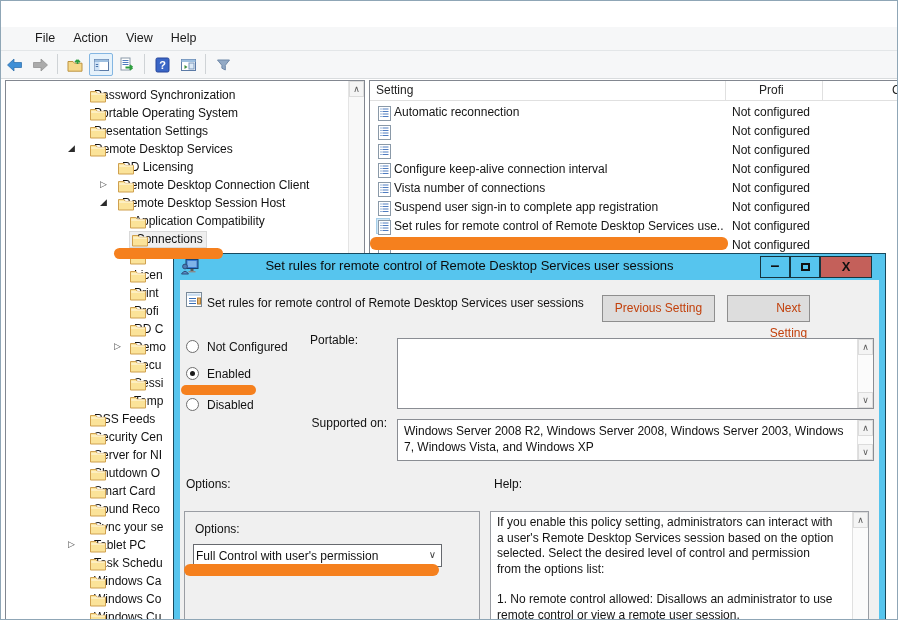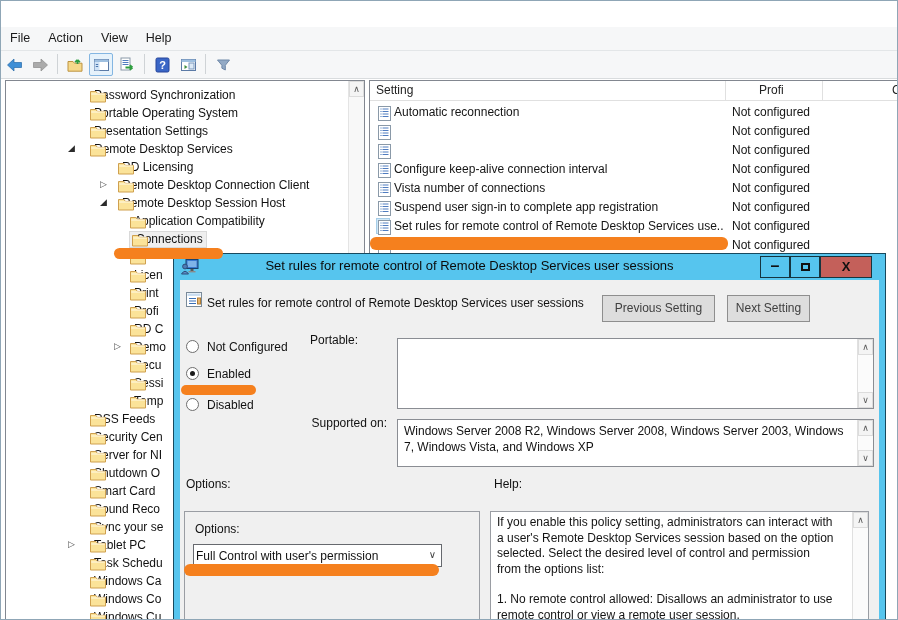--- a/index.html
+++ b/index.html
@@ -3,21 +3,21 @@
 <meta charset="utf-8">
 <style>
   html,body{margin:0;padding:0;background:#e8e8e8;}
   *{box-sizing:border-box;font-family:"Liberation Sans",sans-serif;}
   #win{position:relative;width:898px;height:620px;background:#ffffff;border:1px solid #8fa6b6;overflow:hidden;}
 
   
   #titlebar{position:absolute;left:0;top:0;width:100%;height:26px;background:#cfdee8;border-bottom:1px solid #bccdd8;}
   #titlebar .app-icon{position:absolute;left:27px;top:4px;width:16px;height:18px;}
   #titlebar .title{position:absolute;left:0;right:0;top:4px;text-align:center;font-size:14px;color:#1b1b1b;}
-  #menubar{position:absolute;left:0;top:26px;width:100%;height:24px;background:#f6f7f8;border-bottom:1px solid #e3e6e8;}
+  #menubar{position:absolute;left:0;top:26px;width:100%;height:24px;background:#f6f7f8;border-bottom:1px solid #e3e6e8;padding-left:25px;}
   #menubar .mi{display:inline-block;padding:4px 9px;font-size:12.5px;color:#1b1b1b;cursor:default;}
   #toolbar{position:absolute;left:0;top:50px;width:100%;height:28px;background:#f6f7f8;border-bottom:1px solid #d9dcde;}
   #toolbar .tbtn{display:inline-block;vertical-align:top;margin:2px 1px;width:24px;height:23px;padding:3px;border:1px solid transparent;border-radius:2px;}
   #toolbar .tbtn.sel{border:1px solid #84b6e2;background:#e6f2fb;}
   #toolbar .tsep{display:inline-block;vertical-align:top;margin:3px 4px;width:1px;height:20px;background:#cfd3d6;}
 
   
   #tree-panel{position:absolute;left:4px;top:79px;width:360px;height:541px;background:#fff;border:1px solid #828790;overflow:hidden;}
   .trow{position:absolute;left:0;height:18px;width:100%;font-size:12px;color:#111;white-space:nowrap;}
   .trow .arrow{position:absolute;top:3px;font-size:9px;color:#4b4b4b;}
@@ -43,38 +43,38 @@
   #dlg-titlebar{position:absolute;left:0;top:0;width:100%;height:26px;background:#56c5ee;}
   #dlg-titlebar .dtitle{position:absolute;left:0;right:120px;top:4px;text-align:center;font-size:13px;color:#0b0b0b;white-space:nowrap;}
   #dlg-titlebar .dicon{position:absolute;left:7px;top:5px;}
   .wbtn{position:absolute;top:2px;height:22px;border:1px solid #15353f;text-align:center;color:#111;}
   #btn-min{left:586px;width:30px;line-height:18px;font-weight:bold;background:#56c5ee;}
   #btn-max{left:616px;width:30px;background:#56c5ee;}
   #btn-max .sq{display:inline-block;margin-top:6px;width:9px;height:8px;border:2px solid #111;}
   #btn-close{left:646px;width:52px;line-height:20px;font-weight:bold;font-size:13px;background:#c4605a;}
   #dlg-body{position:absolute;left:6px;top:26px;width:699px;height:343px;background:#f0f0f0;font-size:12px;color:#111;}
 
-  .gp-btn{position:absolute;background:#dddddd;border:1px solid #8e8e8e;font-size:12px;color:#404040;text-align:center;}
+  .gp-btn{position:absolute;background:#dddddd;border:1px solid #8e8e8e;font-size:12px;color:#c2410c;text-align:center;}
   #prev-btn{left:422px;top:15px;width:113px;height:27px;line-height:25px;}
-  #next-btn{left:547px;top:15px;width:83px;height:27px;line-height:25px;}
+  #next-btn{left:547px;top:15px;width:83px;height:27px;line-height:25px;padding-left:40px;}
   #dlg-setting-title{position:absolute;left:27px;top:16px;font-size:12px;color:#111;}
   #dlg-setting-icon{position:absolute;left:6px;top:12px;}
 
   .radio-row{position:absolute;left:6px;height:15px;}
   .radio-row .rdot{position:absolute;left:0;top:0;width:13px;height:13px;border:1px solid #6e6e6e;border-radius:50%;background:#fff;}
   .radio-row .rdot .inner{position:absolute;left:3px;top:3px;width:5px;height:5px;border-radius:50%;background:#1b1b1b;display:none;}
   .radio-row.checked .rdot .inner{display:block;}
   .radio-row .rlabel{position:absolute;left:21px;top:0px;white-space:nowrap;}
 
   .fieldbox{position:absolute;background:#fff;border:1px solid #8a8d93;}
   .vscroll{position:absolute;right:0;top:0;width:16px;height:100%;border-left:1px solid #e0e0e0;background:#fbfbfb;}
   #comment-label{position:absolute;left:130px;top:53px;}
   #comment-box{left:217px;top:58px;width:477px;height:71px;}
   #supported-label{position:absolute;left:80px;top:136px;width:127px;text-align:right;}
-  #supported-box{left:217px;top:139px;width:477px;height:48px;}
+  #supported-box{left:217px;top:139px;width:477px;height:42px;}
   #supported-box .boxtext{position:absolute;left:6px;top:3px;right:20px;line-height:16px;}
   #options-label{position:absolute;left:6px;top:197px;}
   #help-label{position:absolute;left:314px;top:197px;}
   #options-group{position:absolute;left:4px;top:231px;width:296px;height:112px;border:1px solid #9a9da3;background:#f0f0f0;}
   #options-group .glabel{position:absolute;left:10px;top:10px;}
   #dropdown{position:absolute;left:8px;top:32px;width:249px;height:23px;background:#fff;border:1px solid #66696e;}
   #dropdown .dval{position:absolute;left:2px;top:4px;white-space:nowrap;}
   #dropdown .chev{position:absolute;right:5px;top:4px;color:#444;font-size:10px;}
   #help-group{position:absolute;left:310px;top:231px;width:379px;height:112px;border:1px solid #9a9da3;background:#fff;}
   #help-text{position:absolute;left:6px;top:3px;width:340px;line-height:15.5px;color:#141414;}

